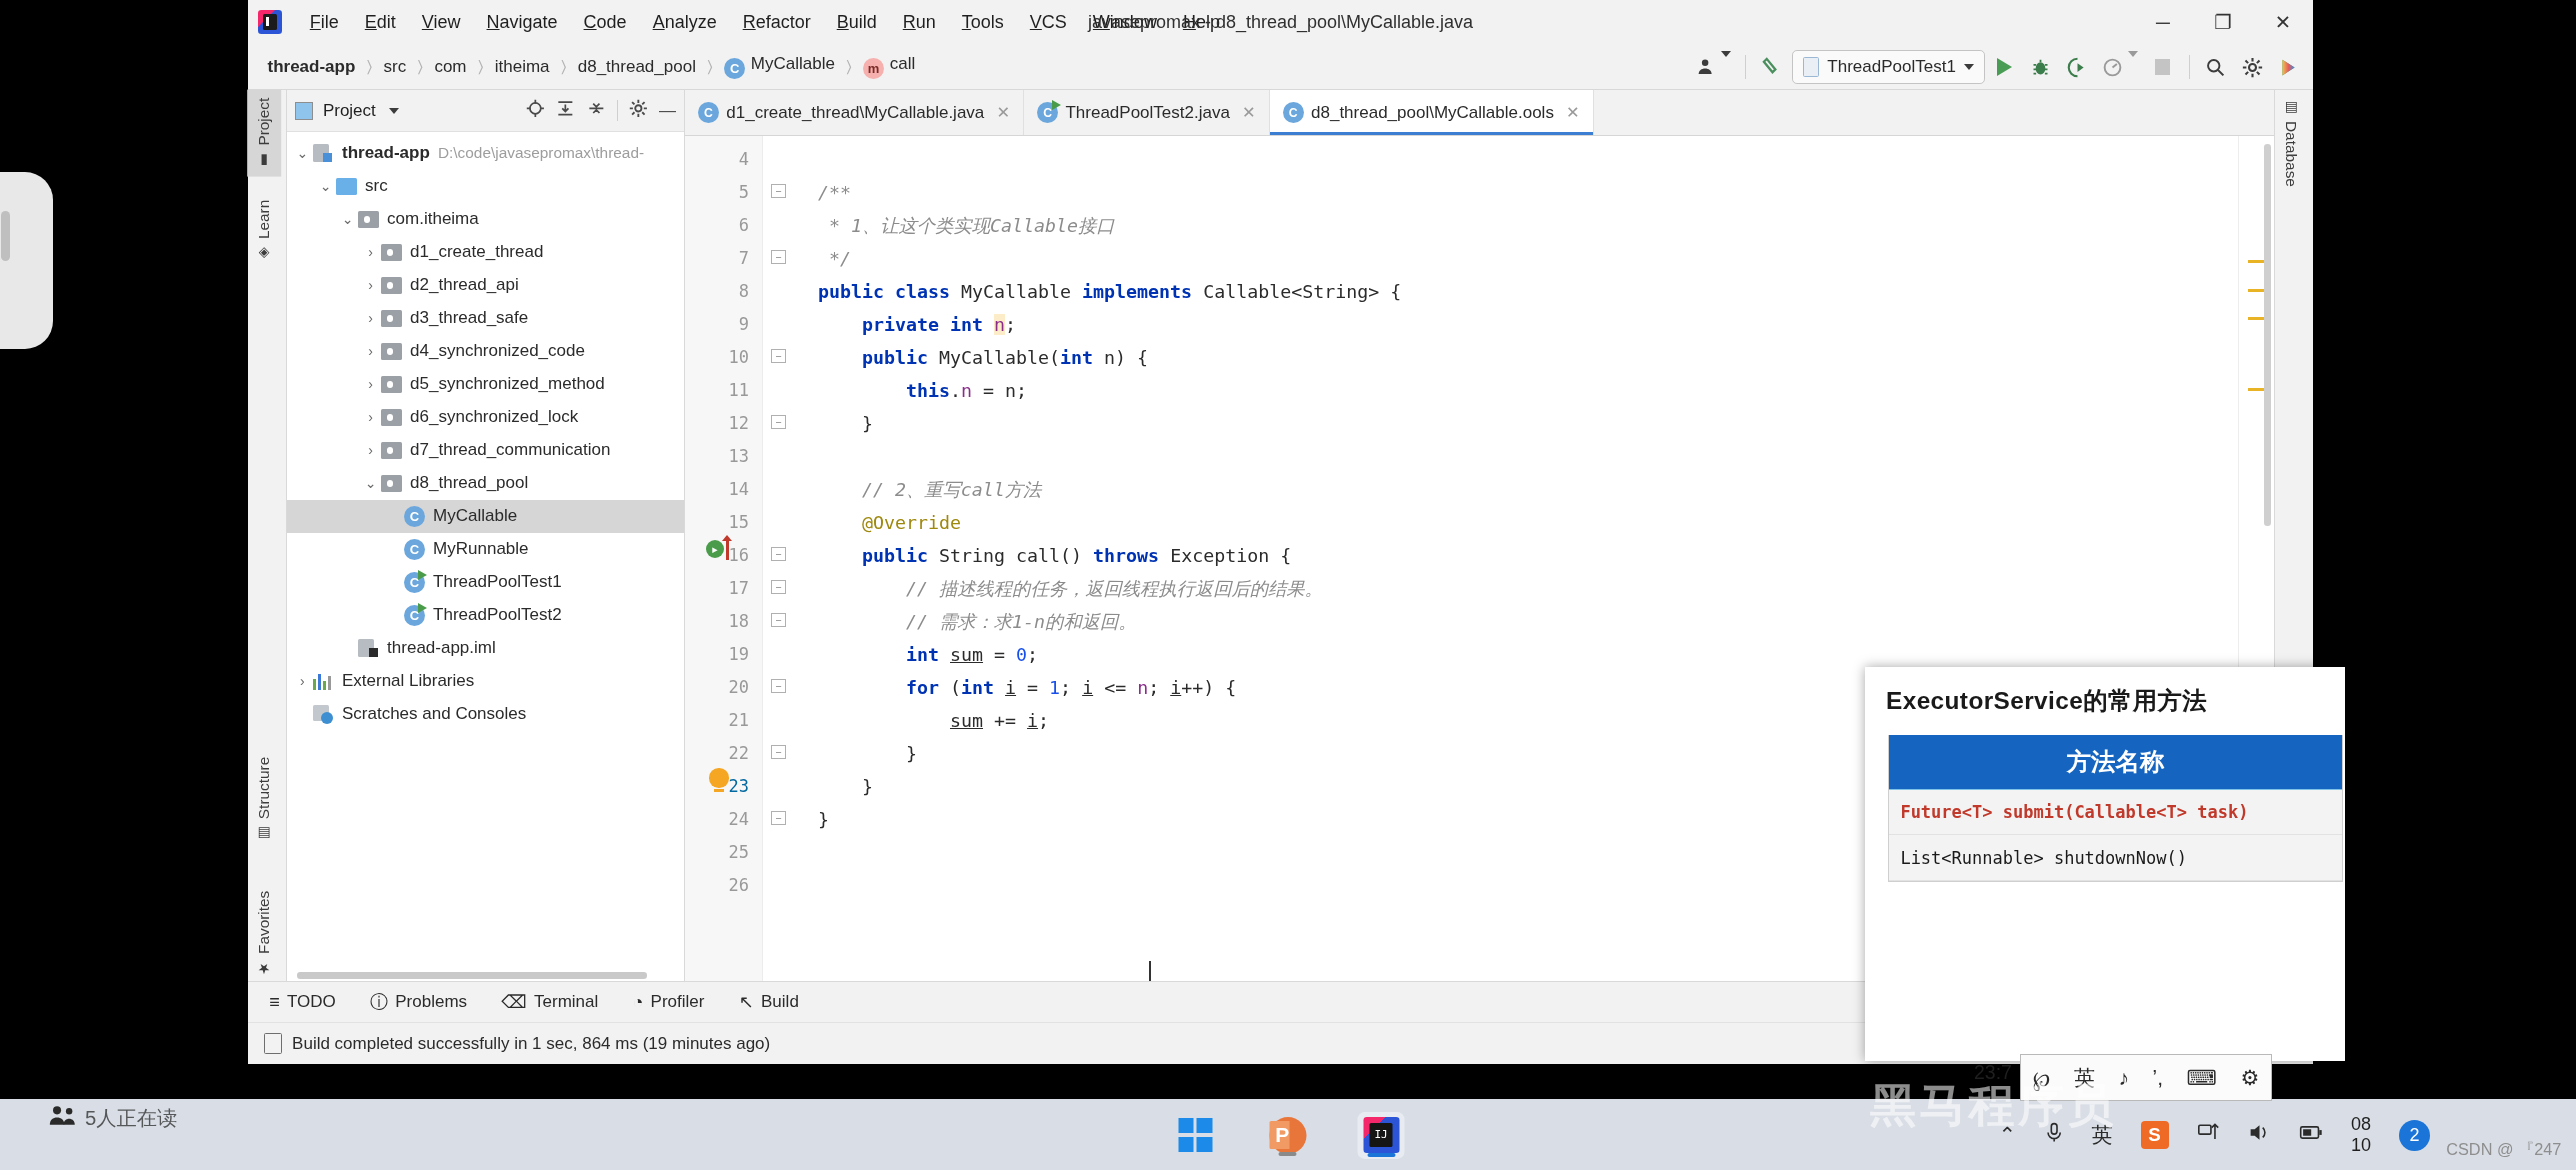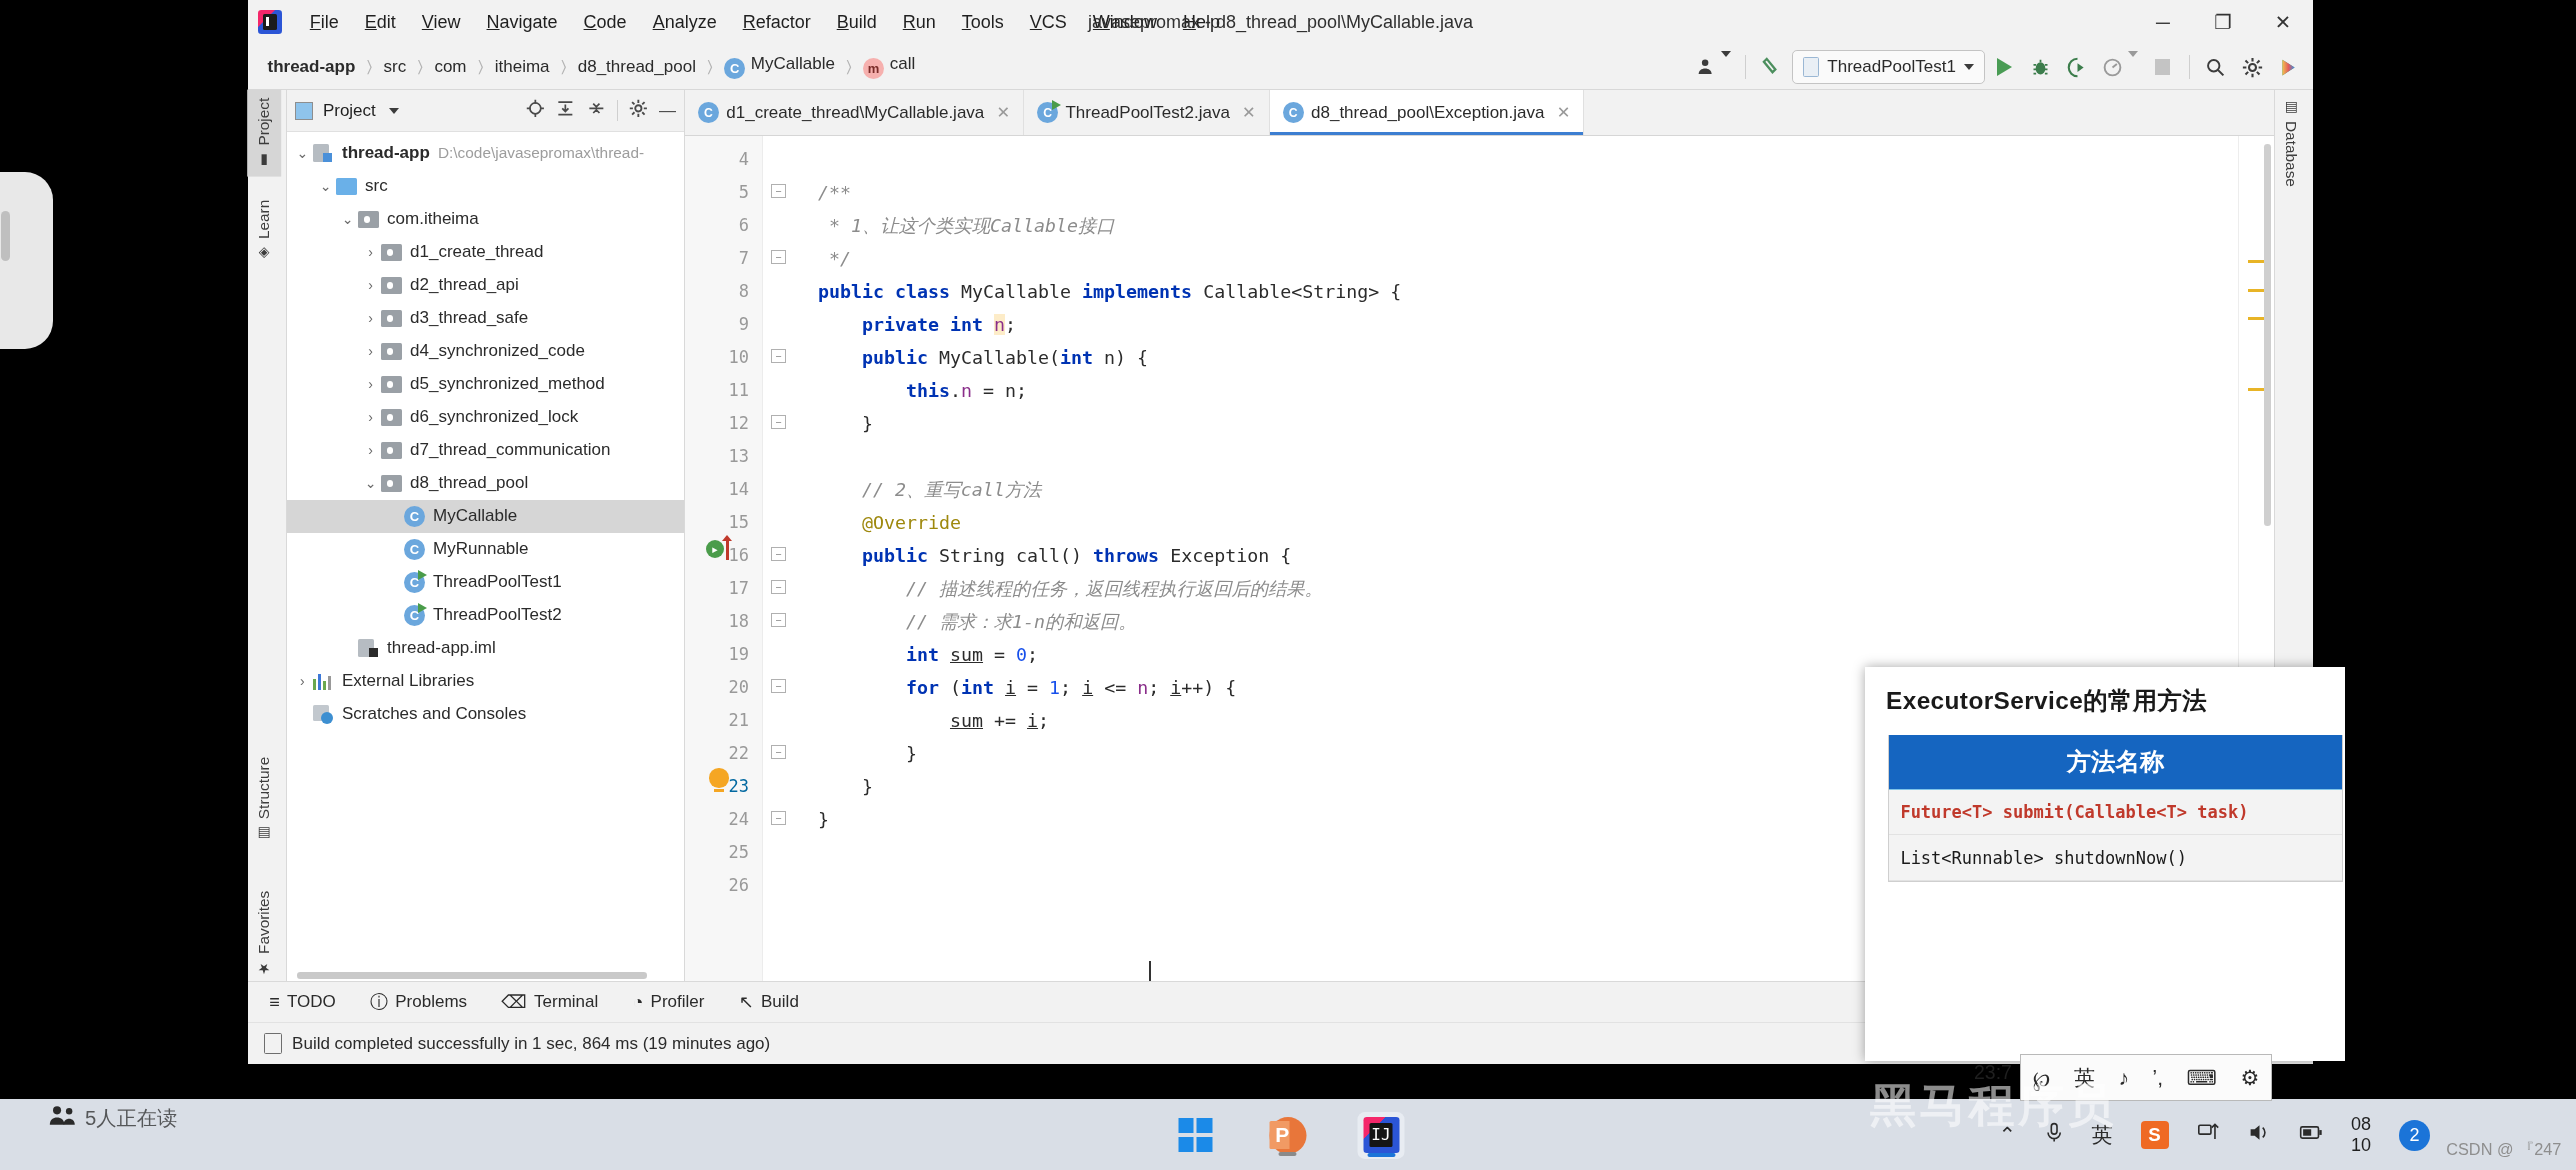--- a/index.html
+++ b/index.html
@@ -184,21 +184,21 @@
             border-radius:7.3px;}
   .tb-app.active { background:#e8ecf2; }
   .win-logo { width:34px; height:34px; display:grid; grid-template-columns:1fr 1fr; grid-template-rows:1fr 1fr; gap:3.3px;}
   .win-logo i { background:#1b8ae8; display:block; }
   .ppt { width:37px;height:37px;border-radius:50%;background:#e8763a; position:relative;}
   .ppt:before{content:"";position:absolute;left:0;top:4.9px;width:20.3px;height:28px;background:#f19a64;border-radius:1.6px 0 0 1.6px;}
   .ppt:after{content:"P";position:absolute;left:5.7px;top:6.5px;color:#fff;font-size:21px;font-weight:bold;font-family:"Liberation Sans",sans-serif;}
   .ij-tb { width:36px;height:36px;border-radius:3.3px; position:relative;
            background:linear-gradient(135deg,#f4276a 0%,#f4276a 30%,#2b55d6 31%,#2b55d6 100%);}
   .ij-tb span{position:absolute;left:6.5px;top:5.7px;width:23px;height:24.4px;background:#151515;border-radius:1.6px;
-              color:#fff;font-size:16px;font-family:"DejaVu Sans Mono",monospace;text-align:center;line-height:24.4px;}
+              color:#fff;font-size:11px;font-family:"DejaVu Sans Mono",monospace;text-align:center;line-height:24.4px;}
   .tb-underline{ position:absolute; bottom:1.6px; left:9.8px; width:28px; height:4.1px; background:#1b74d8; border-radius:2.4px;}
   .tb-dot{ position:absolute; bottom:2.4px; left:14px; width:18px; height:4.1px; background:#8a8a8a; border-radius:2.4px;}
 
   .tray { position:absolute; right:146px; top:0; height:72px; display:flex; align-items:center; gap:28px;
           font-size:21px; color:#2b2b2b;}
   .tray-clock { font-size:18px; line-height:21px; text-align:center; color:#1f1f1f; }
   .badge2 { width:31px;height:31px;border-radius:50%;background:#1b74d8;color:#fff;font-size:18px;
             display:flex;align-items:center;justify-content:center;}
 
   
@@ -514,21 +514,21 @@
               <span>d1_create_thread\MyCallable.java</span>
               <span class="x">✕</span>
             </div>
             <div class="tab">
               <span class="tab-ico run">C</span>
               <span>ThreadPoolTest2.java</span>
               <span class="x">✕</span>
             </div>
             <div class="tab active">
               <span class="tab-ico">C</span>
-              <span>d8_thread_pool\Exception.java</span>
+              <span>d8_thread_pool\MyCallable.ools</span>
               <span class="x">✕</span>
             </div>
           </div>
         <div class="code-area">
           <div class="gutter" id="gutter">
               <div class="ln">4</div>
               <div class="ln">5</div>
               <div class="ln">6</div>
               <div class="ln">7</div>
               <div class="ln">8</div>

